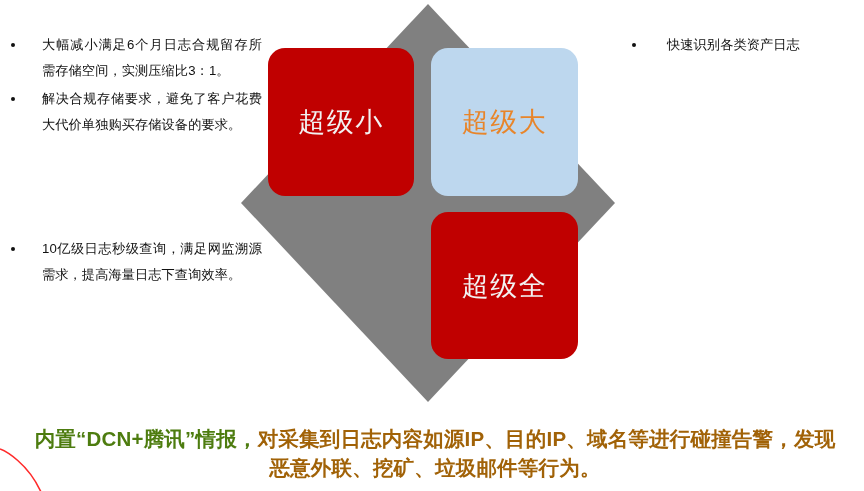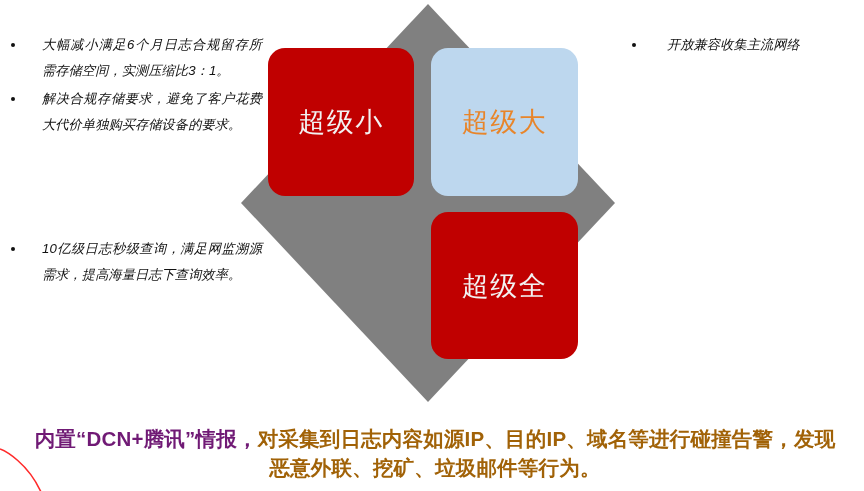--- a/index.html
+++ b/index.html
@@ -21,21 +21,20 @@
     width: 864px;
     height: 491px;
   }
 
   
   .bullet-block {
     position: absolute;
     list-style: none;
     margin: 0;
     padding: 0;
-    font-style: italic;
   }
   .bullet-item {
     position: relative;
     padding-left: 42px;
     margin-bottom: 2px;
     color: #111111;
     font-size: 13.2px;
     line-height: 26px;
     text-align: justify;
     letter-spacing: 0.1px;
@@ -103,21 +102,21 @@
     position: absolute;
     left: 30px;
     top: 424px;
     width: 810px;
     font-size: 20.5px;
     font-weight: 700;
     line-height: 29px;
     text-align: center;
     letter-spacing: 0.2px;
   }
-  .cap-black { color: #701a75; }
+  .cap-black { color: #4d7c0f; }
   .cap-red   { color: #a16207; }
 
   .corner-arc {
     position: absolute;
     left: -2px;
     top: 447px;
     width: 60px;
     height: 60px;
     pointer-events: none;
   }
@@ -130,21 +129,21 @@
   <ul class="bullet-block block-tl">
     <li class="bullet-item">大幅减小满足6个月日志合规留存所需存储空间，实测压缩比3：1。</li>
     <li class="bullet-item">解决合规存储要求，避免了客户花费大代价单独购买存储设备的要求。</li>
   </ul>
 
   <ul class="bullet-block block-bl">
     <li class="bullet-item">10亿级日志秒级查询，满足网监溯源需求，提高海量日志下查询效率。</li>
   </ul>
 
   <ul class="bullet-block block-tr">
-    <li class="bullet-item">开放兼容收集主流网络</li>
+    <li class="bullet-item">快速识别各类资产日志</li>
   </ul>
 
 
   <div class="diagram">
 
     <svg class="diamond-svg" viewBox="0 0 384 406">
       <polygon points="192,4 379,203 192,402 5,203" fill="#808080"></polygon>
     </svg>
 
     <div class="card card-tr card-blue">

